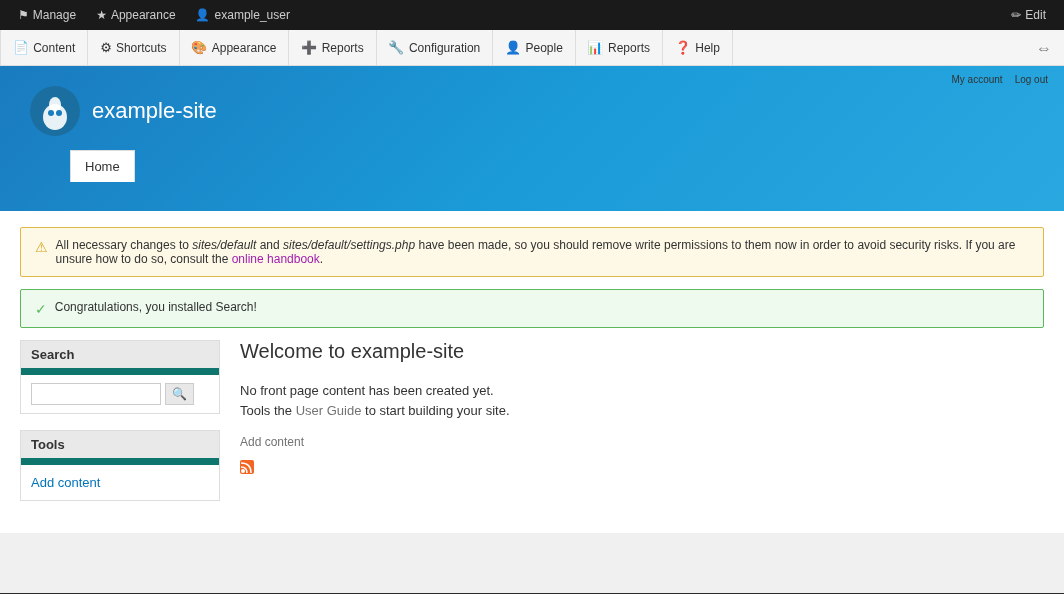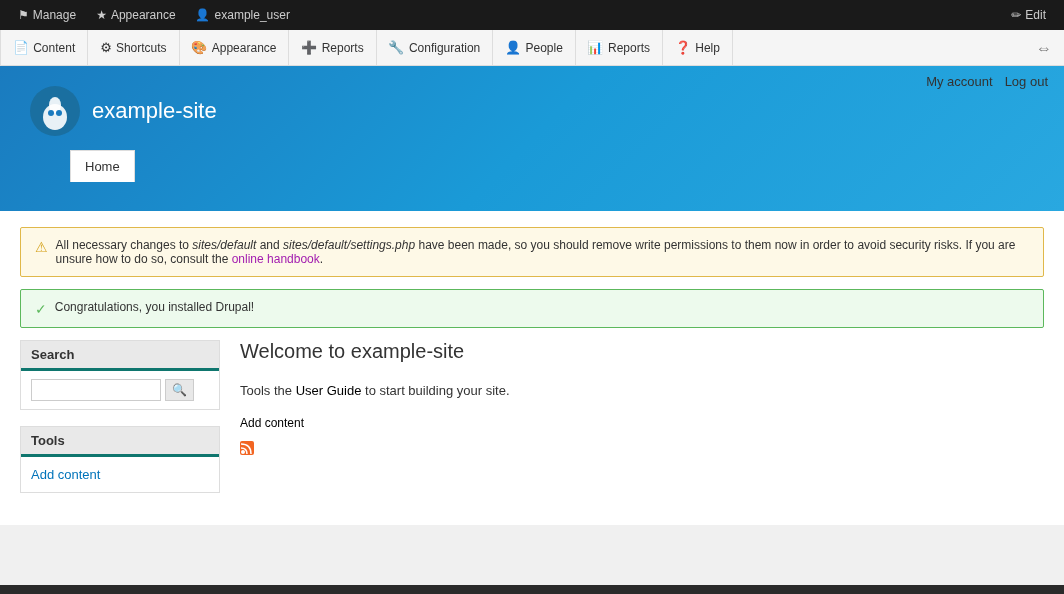--- a/index.html
+++ b/index.html
@@ -65,21 +65,21 @@
       color: white; font-size: 22px; font-weight: normal;
       text-decoration: none;
     }
 
     
     .header-user-links {
       position: absolute; top: 8px; right: 16px;
       display: flex; gap: 12px;
     }
     .header-user-links a {
-      color: #333; font-size: 13px; text-decoration: none;
+      color: #333; font-size: 10px; text-decoration: none;
     }
     .nav-tabs { display: flex; list-style: none; padding-left: 40px; }
     .nav-tab {
       padding: 8px 14px;
       cursor: pointer;
       font-size: 13px;
       border: 1px solid transparent;
       border-bottom: none;
       margin-bottom: -1px;
       background: #ddd;
@@ -136,39 +136,39 @@
     }
     .sidebar-block {
       border: 1px solid #ddd;
       margin-bottom: 16px;
     }
     .sidebar-block-title {
       background: #e9e9e9;
       padding: 6px 10px;
       font-size: 13px;
       font-weight: bold;
-      border-bottom: 3px solid #0f766e;
+      border-bottom: 7px solid #0f766e;
     }
     .sidebar-block-content { padding: 8px 10px; }
     .search-form { display: flex; gap: 4px; align-items: center; }
     .search-input {
       width: 130px; padding: 3px 5px;
       border: 1px solid #ccc; font-size: 12px;
     }
     .search-btn {
       background: #e8e8e8; border: 1px solid #ccc;
       cursor: pointer; padding: 3px 6px; font-size: 12px;
     }
     .sidebar-link { color: #0073ba; text-decoration: none; font-size: 13px; display: block; padding: 2px 0; }
 
     
     .main-section { flex: 1; }
     .page-title { font-size: 20px; font-weight: normal; margin-bottom: 18px; color: #333; }
     .page-body { font-size: 13px; line-height: 1.5; }
-    .page-body a { color: #000000; text-decoration: none; margin-top: 13px; }
+    .page-body a { color: #737373; text-decoration: none; margin-top: 13px; }
     .add-content-link { display: block; color: #0073ba; font-size: 12px; margin-top: 4px; text-decoration: none; }
     .rss-icon { color: #f26522; font-size: 16px; margin-top: 6px; display: block; }
 
     
     .footer-spacer { background: #f0f0f0; min-height: 60px; }
     .footer {
       background: #2a2a2a;
       color: #aaa;
       padding: 16px 30px;
     }
@@ -270,21 +270,21 @@
 
   <div class="alert alert-warning">
     <span class="alert-icon">⚠</span>
     <div>
       <span>All necessary changes to </span><em>sites/default</em><span> and </span><em>sites/default/settings.php</em><span> have been made, so you should remove write permissions to them now in order to avoid security risks. If you are unsure how to do so, consult the </span><a>online handbook</a><span>.</span>
     </div>
   </div>
 
   <div class="alert alert-success">
     <span class="alert-icon">✓</span>
-    <span>Congratulations, you installed Drupal!</span>
+    <span>Congratulations, you installed Search!</span>
   </div>
 
   <div class="content-layout">
 
     <div class="sidebar">
       <div class="sidebar-block">
         <div class="sidebar-block-title">Search</div>
         <div class="sidebar-block-content">
           <div class="search-form">
             <input type="text" class="search-input" style="">
@@ -296,20 +296,21 @@
         <div class="sidebar-block-title">Tools</div>
         <div class="sidebar-block-content">
           <a class="sidebar-link">Add content</a>
         </div>
       </div>
     </div>
 
     <div class="main-section">
       <h1 class="page-title">Welcome to example-site</h1>
       <div class="page-body">
+        <p>No front page content has been created yet.</p>
         <p>
           <span>Tools the </span><a>User Guide</a><span> to start building your site.</span>
         </p>
         <a class="add-content-link">Add content</a>
         <span class="rss-icon"><svg width="14" height="14" viewBox="0 0 14 14">
               <rect width="14" height="14" fill="#f26522" rx="2"></rect>
               <circle cx="3" cy="11" r="2" fill="white"></circle>
               <path d="M1 7 Q7 7 7 13" stroke="white" stroke-width="1.5" fill="none"></path>
               <path d="M1 3 Q11 3 11 13" stroke="white" stroke-width="1.5" fill="none"></path>
             </svg></span>

